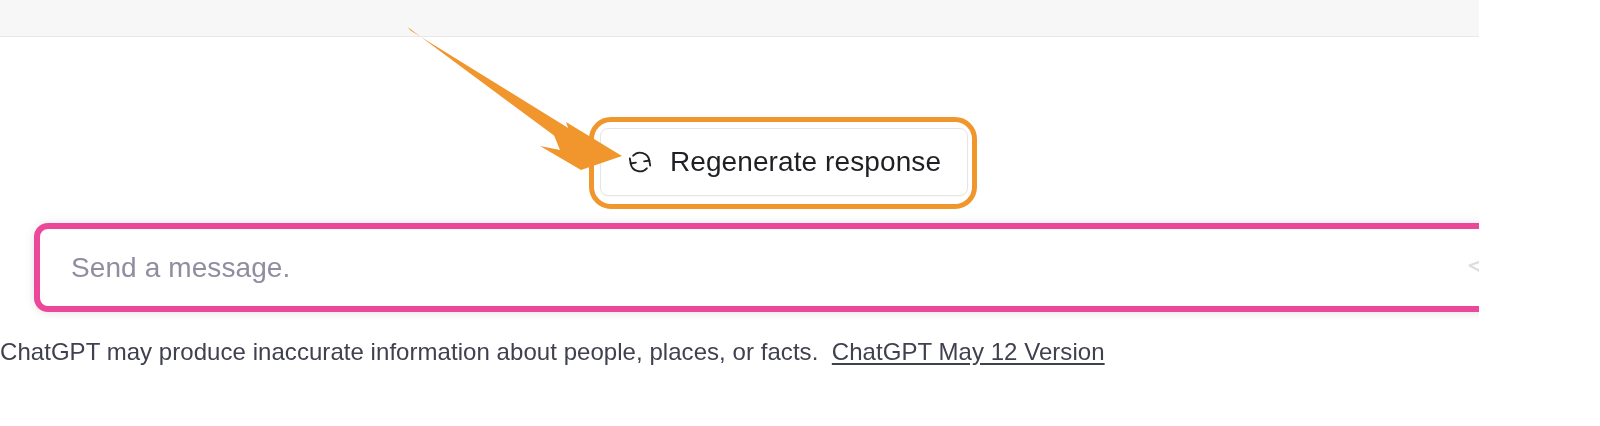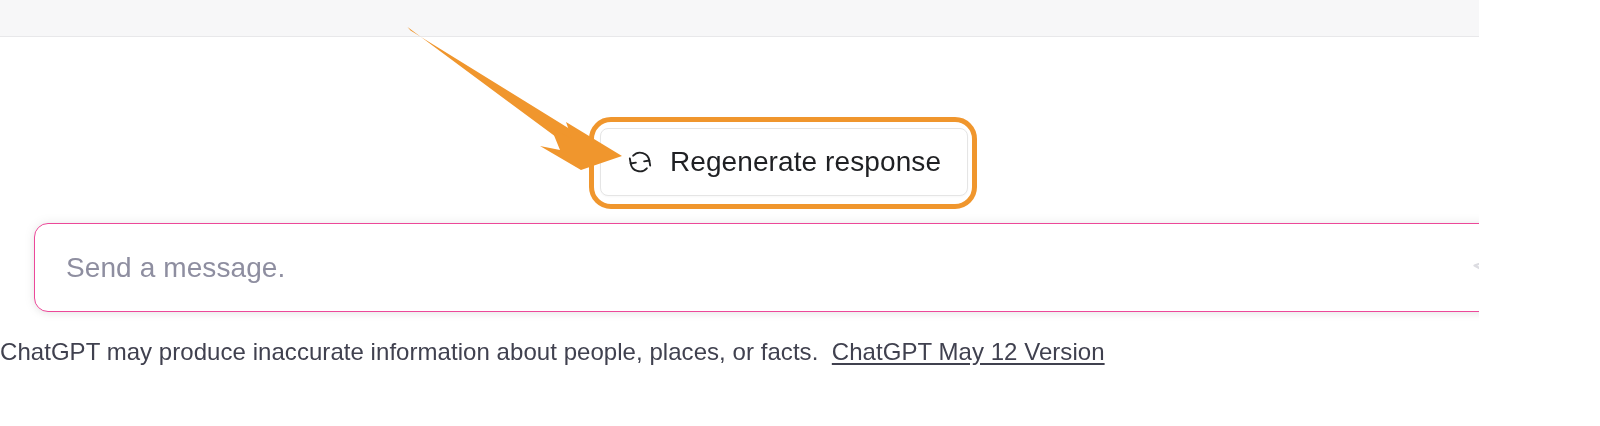--- a/index.html
+++ b/index.html
@@ -89,21 +89,21 @@
 
   
   .composer {
     position: absolute;
     left: 34px;
     top: 223px;
     width: 1530px;
     height: 89px;
     box-sizing: border-box;
     background: #ffffff;
-    border: 1px solid #ec4899;
+    border: 6px solid #ec4899;
     border-radius: 14px;
     box-shadow: 0 0 12px rgba(0,0,0,0.08), 0 2px 6px rgba(0,0,0,0.04);
     display: flex;
     align-items: center;
   }
   .composer-placeholder {
     position: absolute;
     left: 31px;
     top: 50%;
     transform: translateY(-50%);

